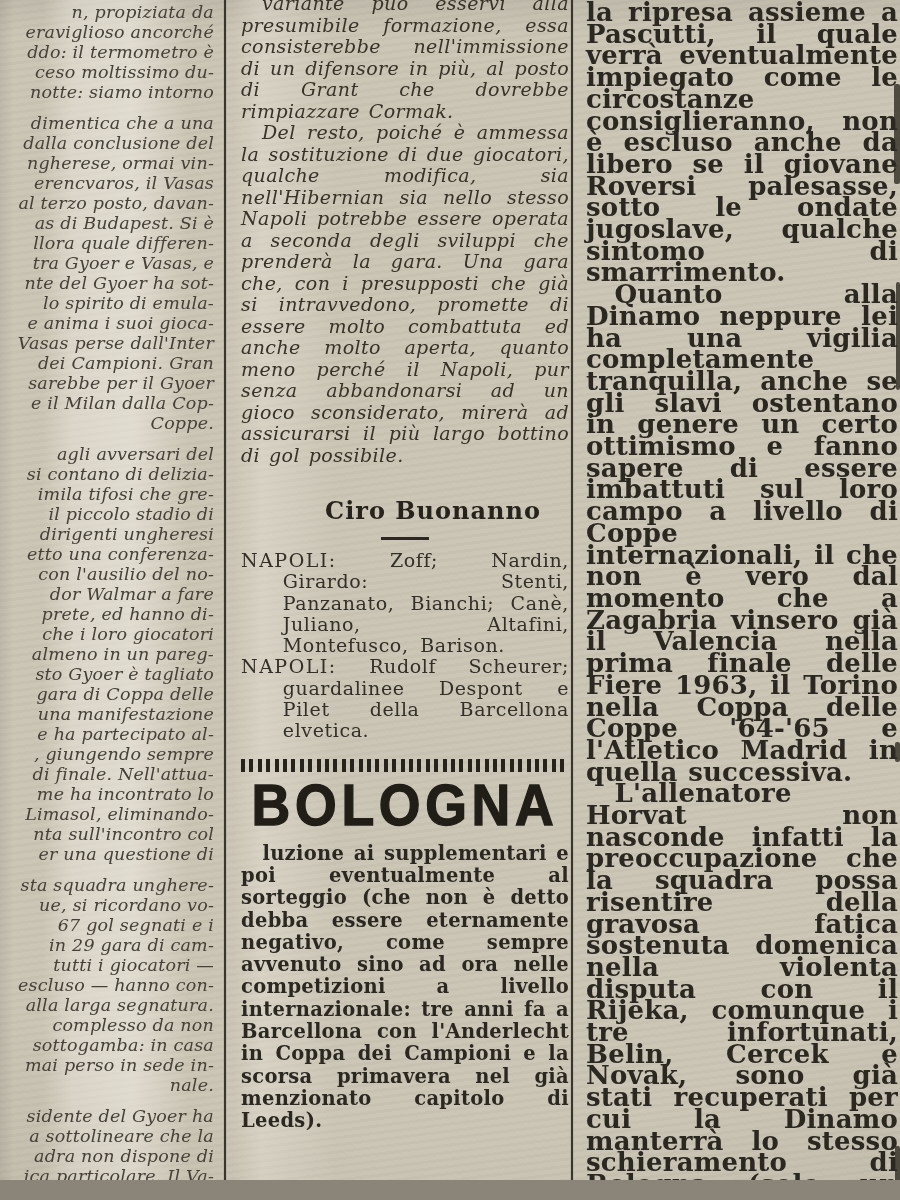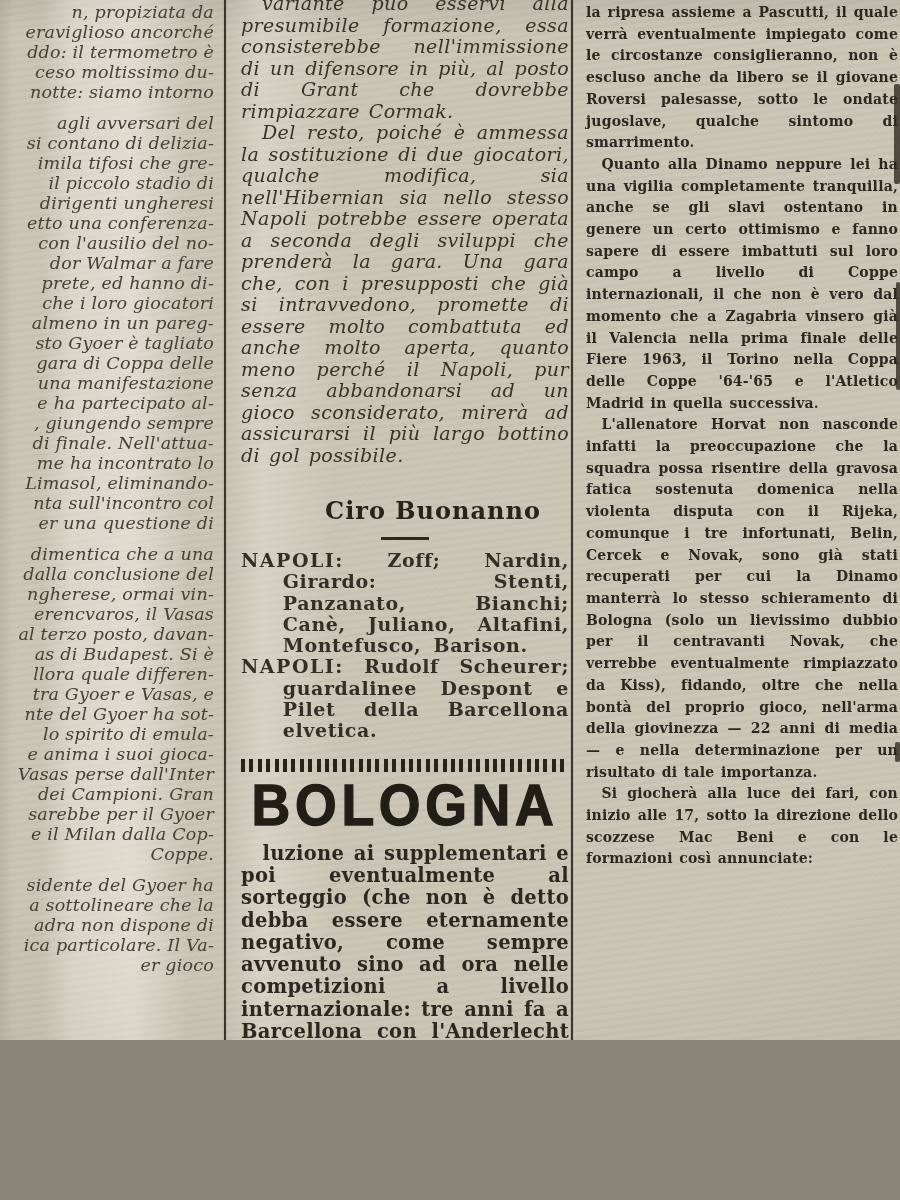--- a/index.html
+++ b/index.html
@@ -1,18 +1,18 @@
 <!DOCTYPE html>
 <html><head>
 <meta charset="utf-8">
 <style>
   html,body{margin:0;padding:0;background:#8a8578;}
   .page{
     position:relative;
-    width:900px;height:1040px;
+    width:900px;height:1180px;
     margin:0 auto;
     overflow:hidden;
     font-family:"DejaVu Serif", serif;
     background:
       radial-gradient(135% 100% at 48% 42%, rgba(0,0,0,0) 55%, rgba(80,74,58,0.22) 100%),
       linear-gradient(90deg, rgba(0,0,0,0.07) 0, rgba(0,0,0,0) 14px),
       linear-gradient(90deg, transparent 42px, rgba(238,235,225,0.45) 72px, rgba(242,239,229,0.55) 132px, transparent 188px),
       linear-gradient(90deg, transparent 232px, rgba(238,235,224,0.35) 262px, transparent 335px),
       linear-gradient(180deg, rgba(0,0,0,0.06) 0, rgba(0,0,0,0) 34px),
       repeating-linear-gradient(173deg, rgba(0,0,0,0.02) 0 3px, rgba(255,255,255,0.015) 3px 7px),
@@ -42,21 +42,21 @@
   [data-bind-each] > :first-child{text-indent:0;}
   .byline{
     margin:30px 0 0 56px;text-align:center;
     font-weight:bold;font-size:24px;letter-spacing:1px;color:#26231d;
   }
   .byline-rule{width:48px;height:3px;background:#2b2823;margin:12px auto 10px auto;}
   .lineups{margin-top:6px;}
   .lineups p{
     margin:0;font-size:19px;line-height:21.3px;text-align:justify;
     letter-spacing:0.6px;word-spacing:5px;color:#322f28;
-    padding-left:2.2em;text-indent:-2.2em !important;font-weight:bold;
+    padding-left:2.2em;text-indent:-2.2em !important;
   }
   .lineups .team-label{letter-spacing:1.5px;}
   .section-divider{
     margin-top:17px;height:13px;width:100%;
     background:repeating-linear-gradient(90deg,#26231d 0 4px,transparent 4px 8.4px);
   }
   .section-header{
     margin:4px 0 0 0;text-align:center;
     font-family:"Liberation Sans", sans-serif;font-weight:bold;
     font-size:57px;line-height:58px;letter-spacing:5px;color:#211e18;
@@ -64,21 +64,21 @@
   }
   .col-mid .bold-article p{
     margin:0;font-size:19.5px;line-height:22.3px;font-weight:bold;
     text-align:justify;letter-spacing:0.3px;word-spacing:2px;color:#2b2822;
     text-indent:1.1em;
   }
   .col-mid .bold-article{margin-top:9px;}
   
   .col-right{position:absolute;left:586px;top:2px;width:312px;}
   .col-right p{
-    margin:0;font-size:14px;line-height:21.7px;font-weight:bold;
+    margin:0;font-size:26px;line-height:21.7px;font-weight:bold;
     text-align:justify;letter-spacing:0.2px;word-spacing:1.5px;color:#2b2822;
     text-indent:1.1em;
   }
 </style>
 </head>
 <body>
 
 <div class="page">
 
   <div class="vrule left"></div>
@@ -88,20 +88,36 @@
   <div class="edge-mark" style="left:896px;top:282px;width:4px;height:108px;"></div>
   <div class="edge-mark" style="left:895px;top:742px;width:5px;height:20px;"></div>
   <div class="edge-mark" style="left:895px;top:1146px;width:5px;height:54px;"></div>
 
   <div class="col-left" data-bind-each="left_column.paragraphs">
       <div class="frag-group">n, propiziata da
 eraviglioso ancorché
 ddo: il termometro è
 ceso moltissimo du-
 notte: siamo intorno</div>
+      <div class="frag-group">dimentica che a una
+dalla conclusione del
+ngherese, ormai vin-
+erencvaros, il Vasas
+al terzo posto, davan-
+as di Budapest. Si è
+llora quale differen-
+tra Gyoer e Vasas, e
+nte del Gyoer ha sot-
+lo spirito di emula-
+e anima i suoi gioca-
+Vasas perse dall'Inter
+dei Campioni. Gran
+sarebbe per il Gyoer
+e il Milan dalla Cop-
+Coppe.</div>
       <div class="frag-group">agli avversari del
 si contano di delizia-
 imila tifosi che gre-
 il piccolo stadio di
 dirigenti ungheresi
 etto una conferenza-
 con l'ausilio del no-
 dor Walmar a fare
 prete, ed hanno di-
 che i loro giocatori
@@ -109,36 +125,31 @@
 sto Gyoer è tagliato
 gara di Coppa delle
 una manifestazione
 e ha partecipato al-
 , giungendo sempre
 di finale. Nell'attua-
 me ha incontrato lo
 Limasol, eliminando-
 nta sull'incontro col
 er una questione di</div>
-      <div class="frag-group">dimentica che a una
-dalla conclusione del
-ngherese, ormai vin-
-erencvaros, il Vasas
-al terzo posto, davan-
-as di Budapest. Si è
-llora quale differen-
-tra Gyoer e Vasas, e
-nte del Gyoer ha sot-
-lo spirito di emula-
-e anima i suoi gioca-
-Vasas perse dall'Inter
-dei Campioni. Gran
-sarebbe per il Gyoer
-e il Milan dalla Cop-
-Coppe.</div>
+      <div class="frag-group">sta squadra unghere-
+ue, si ricordano vo-
+67 gol segnati e i
+in 29 gara di cam-
+tutti i giocatori —
+escluso — hanno con-
+alla larga segnatura.
+complesso da non
+sottogamba: in casa
+mai perso in sede in-
+nale.</div>
       <div class="frag-group">sidente del Gyoer ha
 a sottolineare che la
 adra non dispone di
 ica particolare. Il Va-
 er gioco</div>
     </div>
 
   <div class="col-mid">
 
     <div class="article" data-bind-each="middle_column.napoli_article.paragraphs">

